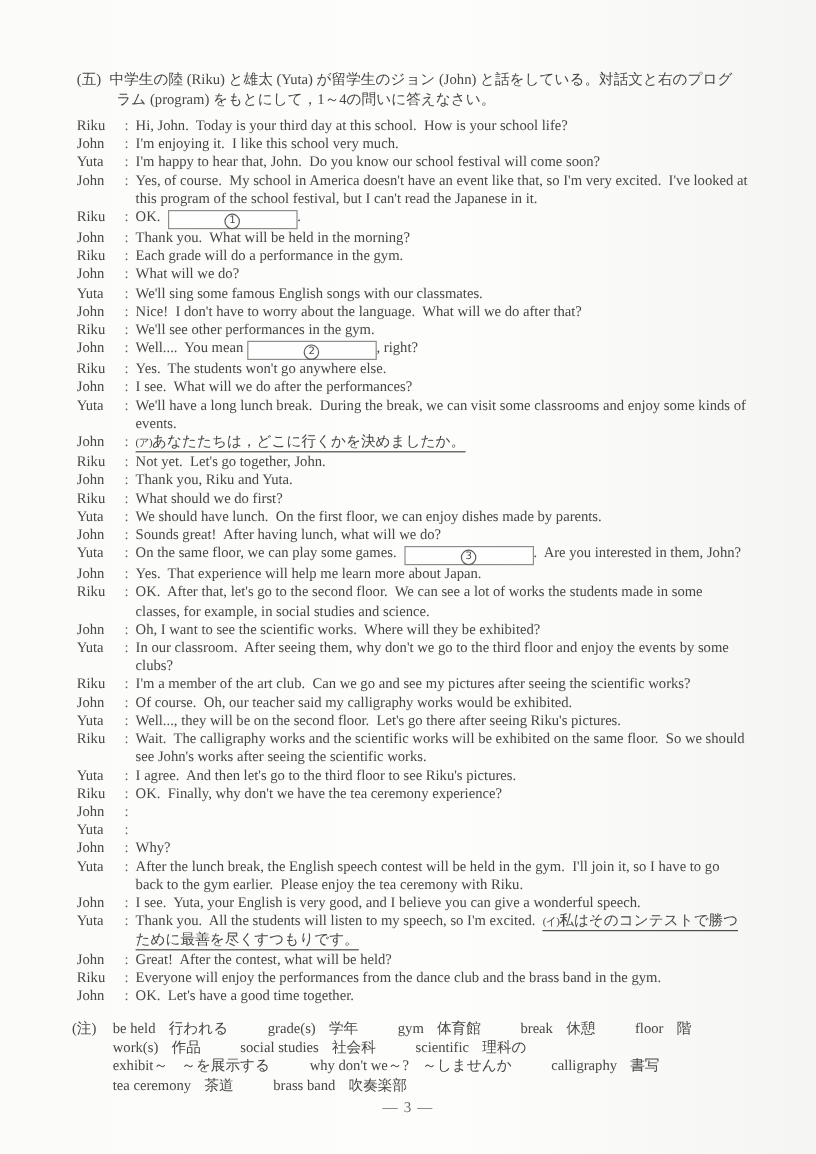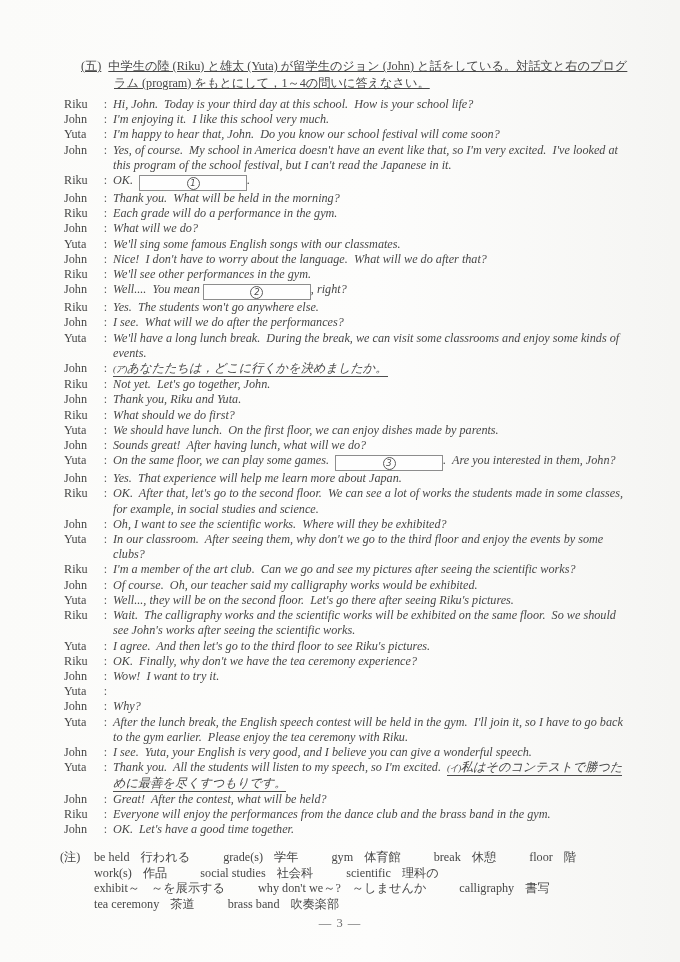--- a/index.html
+++ b/index.html
@@ -17,36 +17,35 @@
     width: 680px;
     height: 962px;
     box-sizing: border-box;
     padding-top: 58px;
     font-family: "Liberation Serif", "DejaVu Serif", serif;
     font-size: 12.2px;
     color: #474747;
   }
   
   .heading {
-    padding: 0 44px 0 81px;
+    padding: 0 44px 0 64px;
     line-height: 17px;
-    text-decoration: underline;
   }
   .h-label { margin-right: 7px; }
   .h-line2 { padding-left: 33px; }
   
   .dialogue { margin-top: 5px; }
   .dlg-row {
     display: flex;
     padding: 0 56px 0 64px;
     line-height: 15.2px;
   }
   .speaker { flex: none; width: 34px; }
   .colon   { flex: none; width: 15px; text-align: center; color: #5a5a5a; }
-  .line-body { flex: 1; white-space: pre-wrap; font-style: italic; }
+  .line-body { flex: 1; white-space: pre-wrap; }
   
   .ans-box {
     display: inline-block;
     width: 106px;
     height: 14px;
     line-height: 13px;
     border: 1px solid #8d8d8d;
     background: #fefefe;
     text-align: center;
     vertical-align: -2px;
@@ -265,21 +264,20 @@
         <span class="line-body"><span>I agree.  And then let's go to the third floor to see Riku's pictures.</span></span>
       </div>
       <div class="dlg-row">
         <span class="speaker">Riku</span>
         <span class="colon">:</span>
         <span class="line-body"><span>OK.  Finally, why don't we have the tea ceremony experience?</span></span>
       </div>
       <div class="dlg-row">
         <span class="speaker">John</span>
         <span class="colon">:</span>
-        <span class="line-body"><span>Wow!  I want to try it.</span></span>
       </div>
       <div class="dlg-row">
         <span class="speaker">Yuta</span>
         <span class="colon">:</span>
       </div>
       <div class="dlg-row">
         <span class="speaker">John</span>
         <span class="colon">:</span>
         <span class="line-body"><span>Why?</span></span>
       </div>

